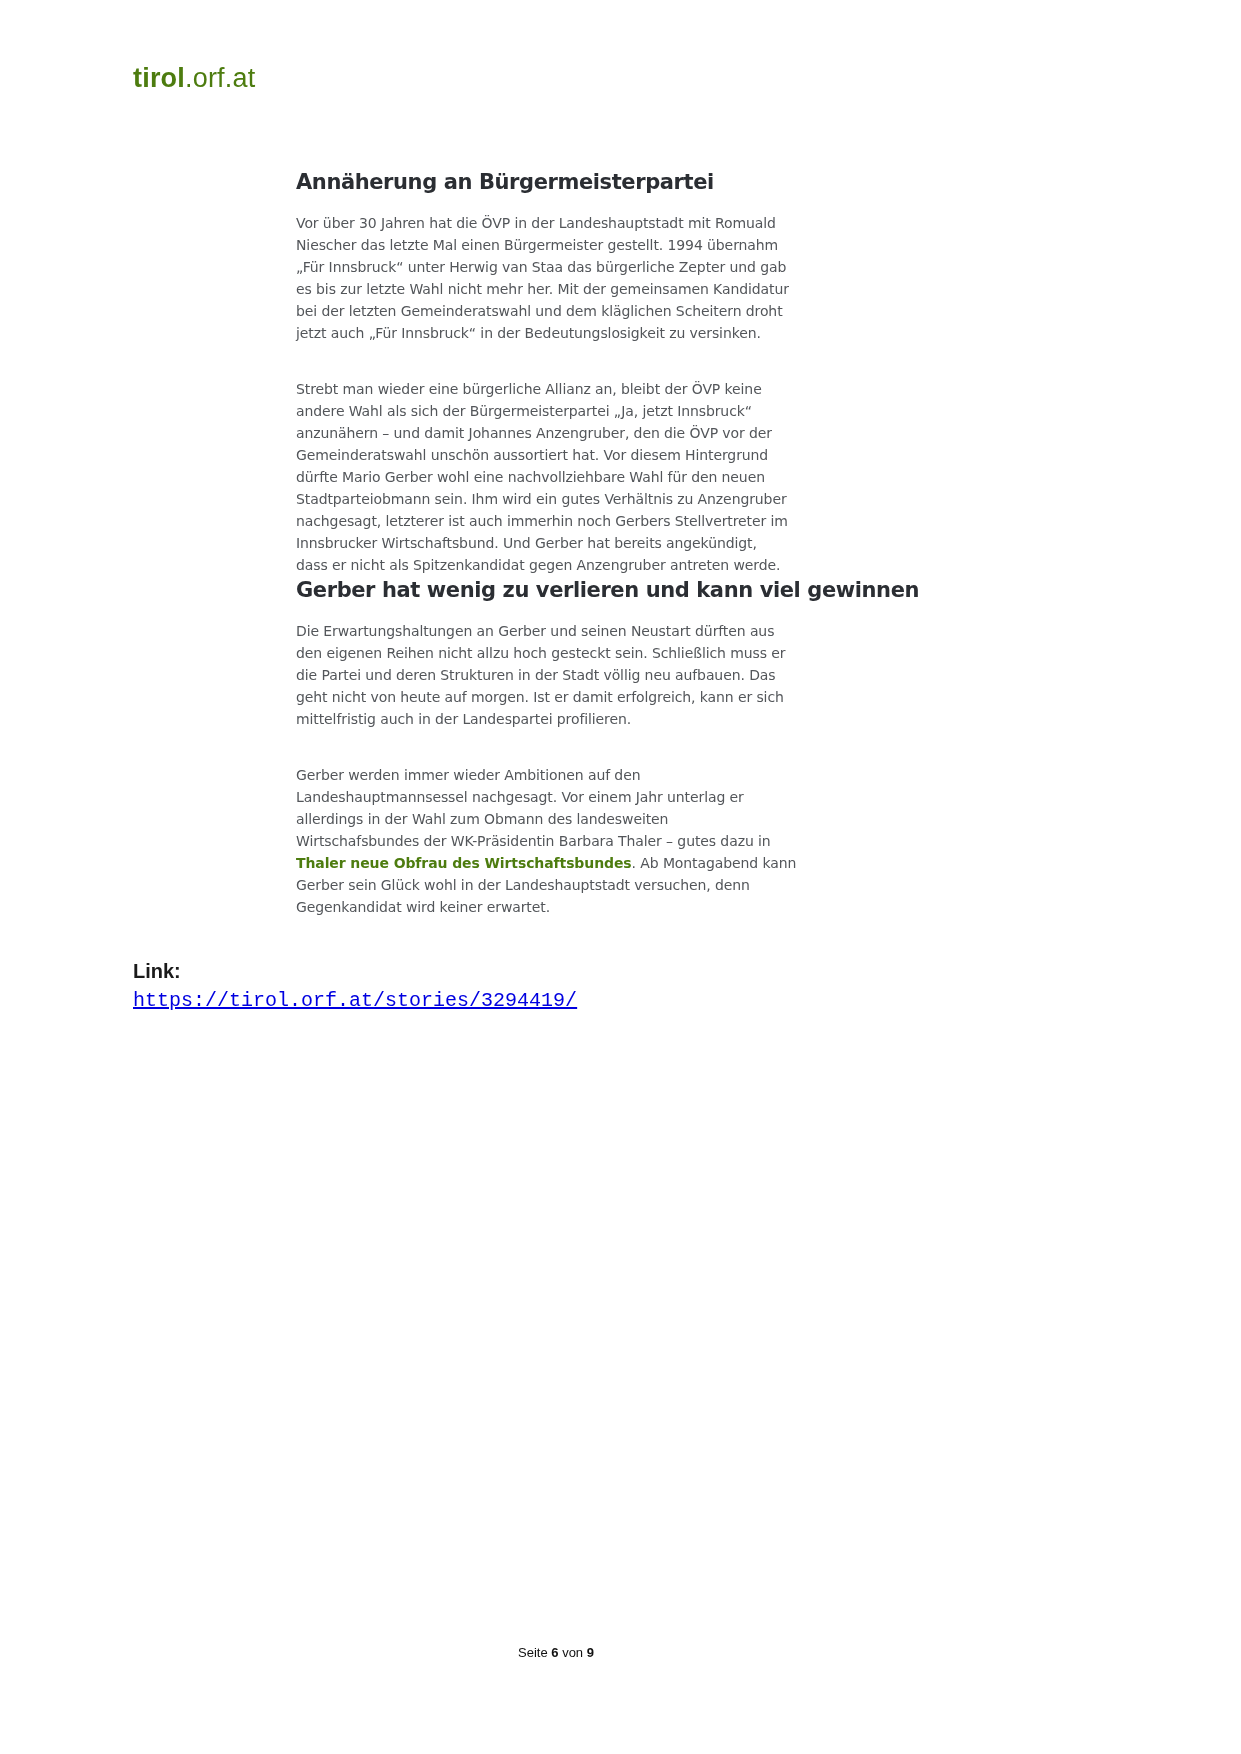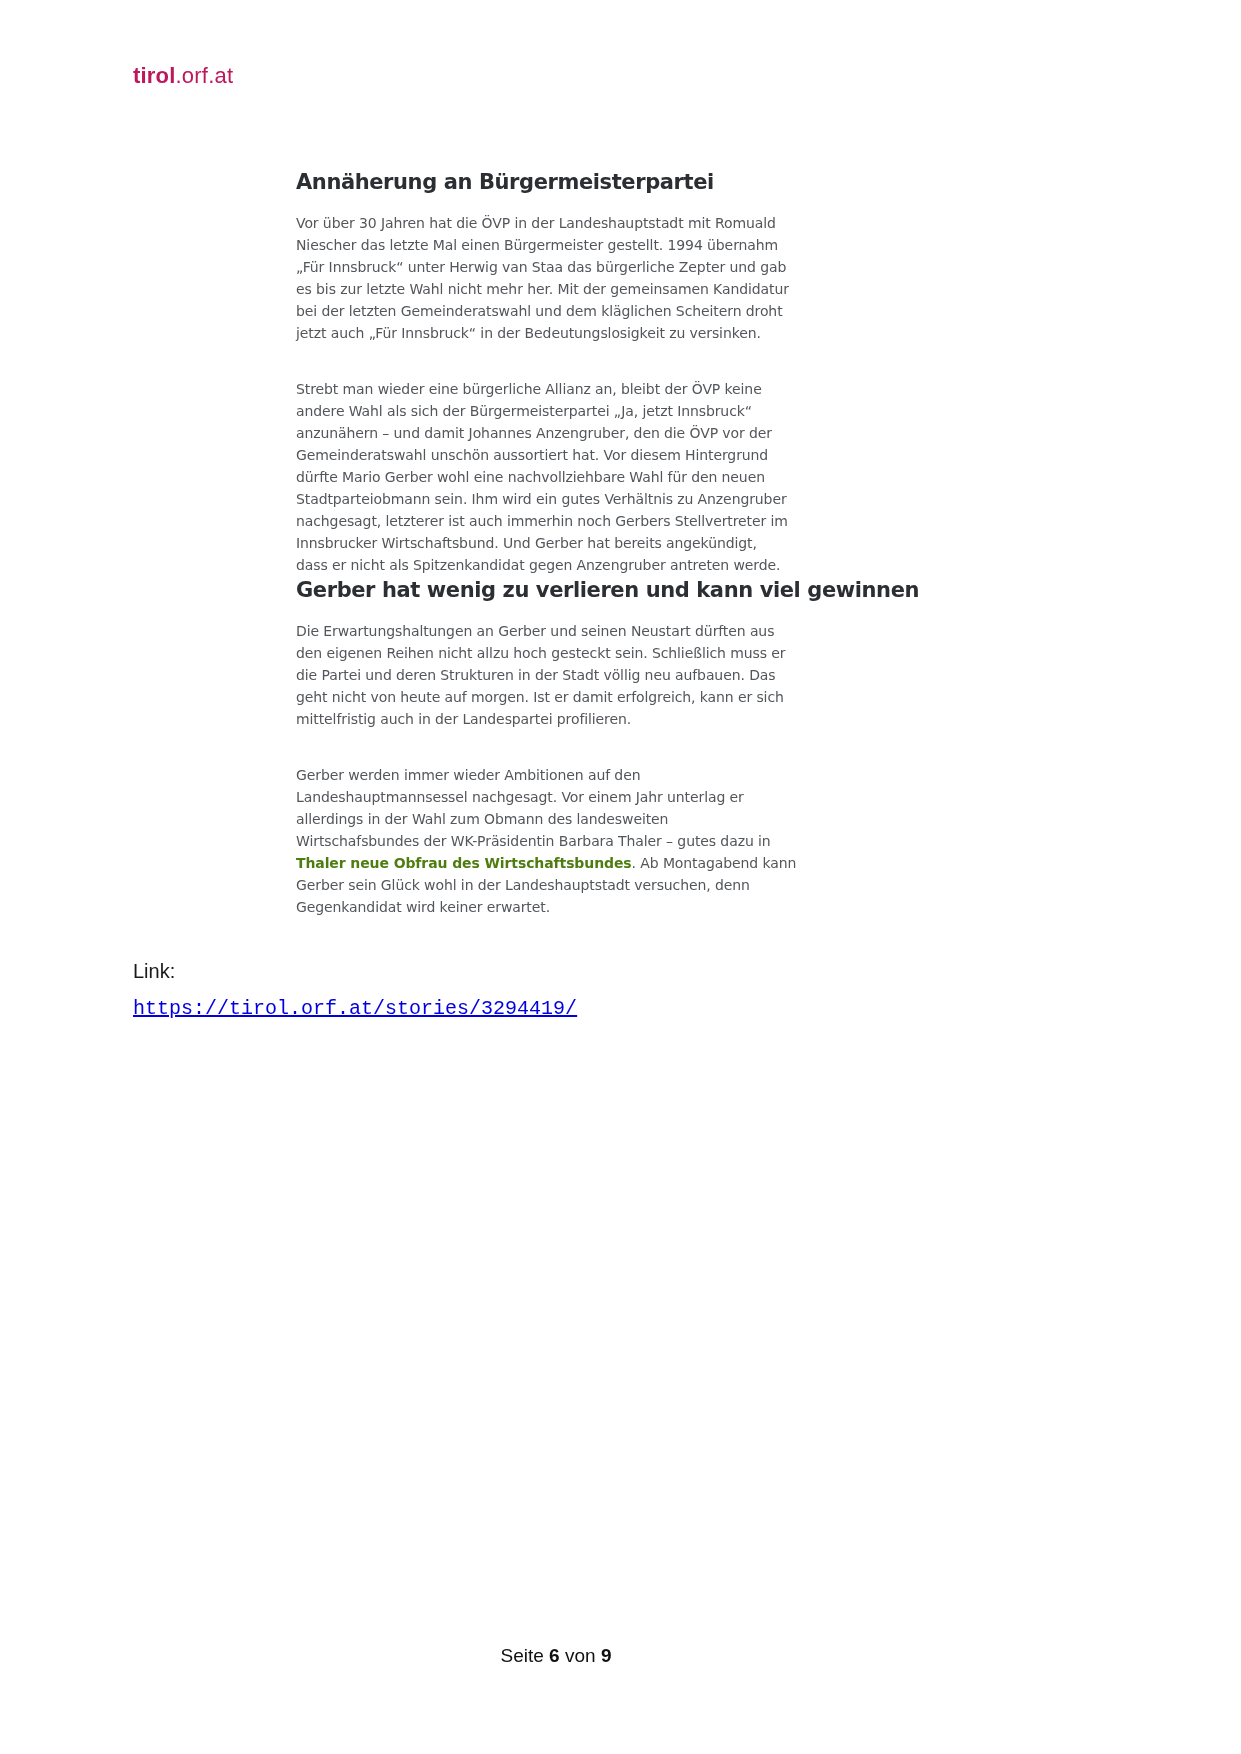--- a/index.html
+++ b/index.html
@@ -10,36 +10,36 @@
     position: relative;
     overflow: hidden;
   }
   .page {
     position: absolute; inset: 0;
     background: #ffffff;
   }
   
   .logo {
     position: absolute; left: 133px; top: 63px;
-    font-size: 22px; color: #be185d; letter-spacing: 0.2px;
+    font-size: 27px; color: #4d7c0f; letter-spacing: 0.2px;
   }
   .logo .logo-bold { font-weight: bold; }
   .link-section {
     position: absolute; left: 133px; top: 960px;
     font-size: 20px; color: #1a1a1a;
   }
-  .link-label { font-weight: normal; margin-bottom: 14px; }
+  .link-label { font-weight: bold; margin-bottom: 6px; }
   .link-url a, .link-url {
     color: #0000e0; text-decoration: underline; cursor: pointer;
     font-size: 20px;
     font-family: Liberation Mono, monospace;
   }
   .page-footer {
     position: absolute; top: 1645px; left: 0; width: 1112px;
-    text-align: center; font-size: 19px; color: #111;
+    text-align: center; font-size: 13px; color: #111;
   }
   .page-footer b { font-weight: bold; }
 
   
   .article {
     position: absolute; left: 296px; top: 168px; width: 660px;
     font-family: "DejaVu Sans", sans-serif;
     color: #53565a;
   }
   .article h1, .article h2 {

